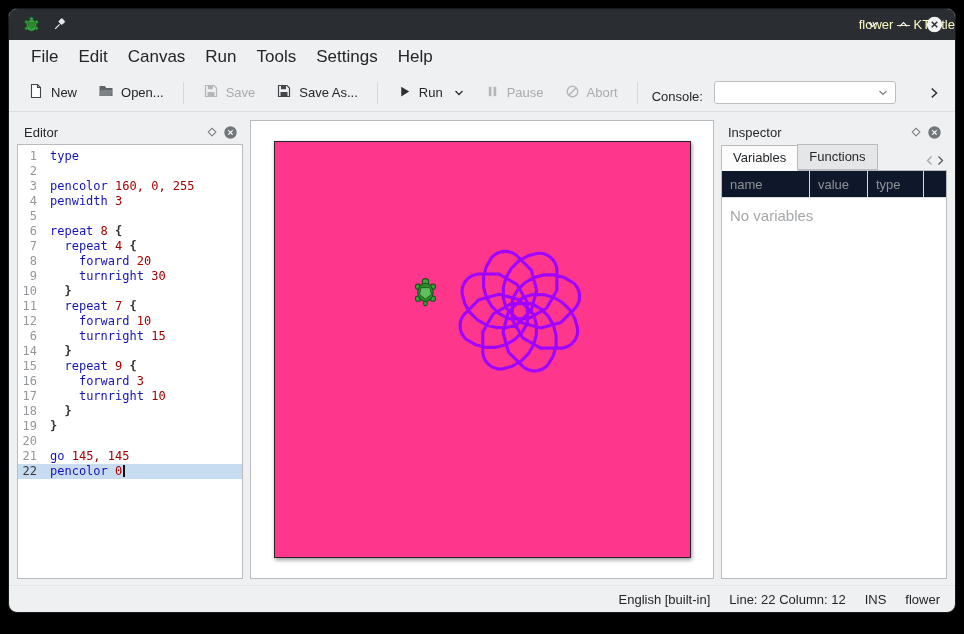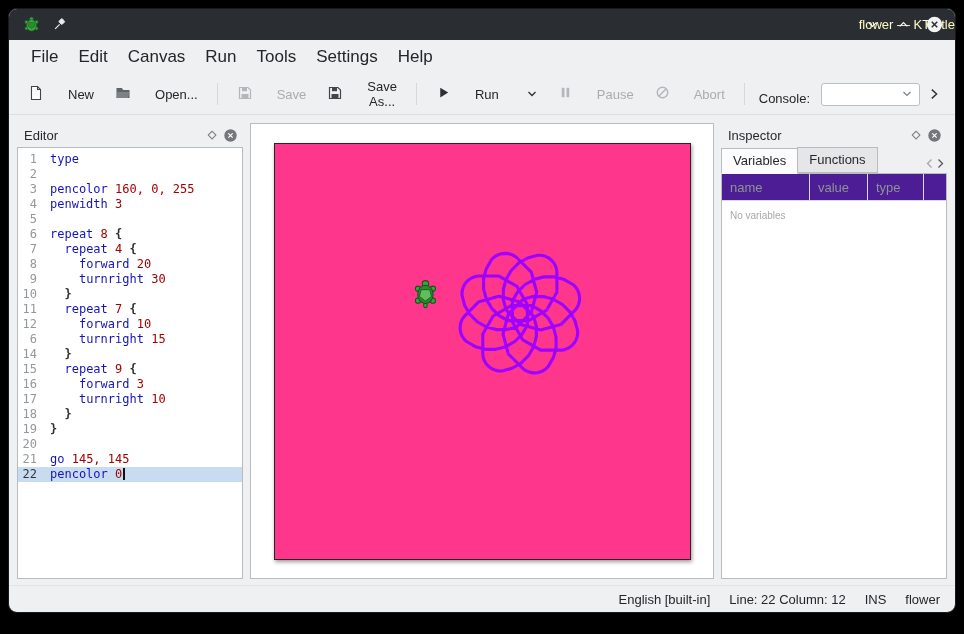--- a/index.html
+++ b/index.html
@@ -12,21 +12,21 @@
   .tb-left{display:flex;align-items:center;gap:10px;padding-left:13px;z-index:2;}
   .tb-title{position:absolute;left:0;right:0;text-align:right;color:#fef9c3;font-size:13px;}
   .tb-controls{margin-left:auto;display:flex;align-items:center;gap:13px;padding-right:12px;z-index:2;}
   .tb-ctl{display:flex;align-items:center;justify-content:center;width:18px;height:18px;cursor:default;}
   
   .menubar{flex:0 0 34px;display:flex;align-items:center;padding-left:12px;font-size:17px;color:#232629;}
   .menu-item{padding:6px 10px;border-radius:3px;}
   
   .toolbar{flex:0 0 37px;display:flex;align-items:center;padding:0 10px;gap:3px;
            border-bottom:1px solid #dcdee0;font-size:13px;color:#232629;}
-  .tbtn{display:flex;align-items:center;gap:24px;padding:5px 9px;border:none;background:none;
+  .tbtn{display:flex;align-items:center;gap:7px;padding:5px 9px;border:none;background:none;
         font:13px "Liberation Sans",sans-serif;color:#232629;border-radius:3px;justify-content:space-between;}
   .tbtn.disabled{color:#a9acae;}
   .tsep{width:1px;height:22px;background:#d6d8da;margin:0 7px;flex:0 0 1px;}
   .console-label{margin:8px 8px 0 4px;}
   .combo{width:182px;height:23px;background:#fff;border:1px solid #bcbfc1;border-radius:3px;
          display:flex;align-items:center;justify-content:flex-end;padding-right:7px;box-sizing:border-box;}
   .overflow-btn{margin-left:auto;display:flex;align-items:center;padding:4px;}
   
   .main{flex:1;display:flex;padding:8px 8px 6px 8px;gap:7px;min-height:0;}
   .panel{flex:0 0 226px;width:226px;display:flex;flex-direction:column;min-height:0;}
@@ -51,27 +51,27 @@
                justify-content:center;min-width:0;}
   .turtle-canvas{width:415px;height:415px;border:1px solid #262626;box-shadow:1px 2px 4px rgba(0,0,0,.4);}
   .turtle-canvas svg{display:block;width:100%;height:100%;}
   
   .tabbar{flex:0 0 26px;display:flex;align-items:flex-end;position:relative;z-index:2;}
   .tab{font-size:13px;color:#26292c;padding:4px 11px 5px 11px;border:1px solid #b9bcbe;
        background:#e4e6e7;margin-right:-1px;}
   .tab.active{background:#fcfcfc;border-bottom:1px solid #fcfcfc;margin-bottom:-1px;}
   .tab-arrows{margin-left:auto;display:flex;align-items:center;gap:2px;padding-bottom:4px;padding-right:2px;}
   .insp-body{display:flex;flex-direction:column;}
-  .insp-head{display:flex;background:#4c1d95;border-bottom:1px solid #d8dadb;flex:0 0 26px;align-items:flex-end;}
+  .insp-head{display:flex;background:#0f172a;border-bottom:1px solid #d8dadb;flex:0 0 26px;align-items:flex-end;}
   .insp-col{font-size:13px;color:#8f9295;padding:0 8px;height:100%;display:flex;align-items:center;
             border-right:1px solid #d8dadb;box-sizing:border-box;}
   .insp-col.c1{flex:0 0 88px;}
   .insp-col.c2{flex:0 0 58px;}
   .insp-col.c3{flex:0 0 56px;}
-  .insp-empty{padding:9px 8px;font-size:10px;color:#a5a8ab;}
+  .insp-empty{padding:9px 8px;font-size:15px;color:#a5a8ab;}
   
   .statusbar{flex:0 0 26px;display:flex;align-items:center;justify-content:flex-end;gap:19px;
              padding:0 15px;font-size:13px;color:#232629;border-top:1px solid #e2e4e6;}
 </style>
 </head>
 <body>
 
 <div class="window">
 
   <div class="titlebar">

